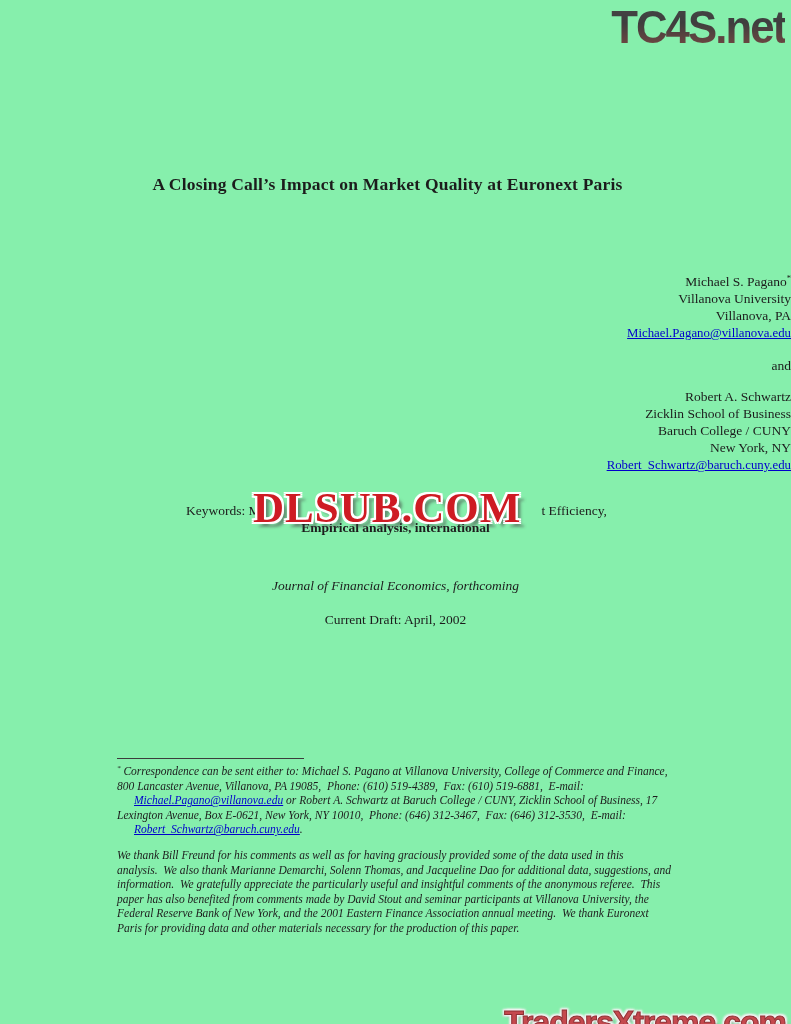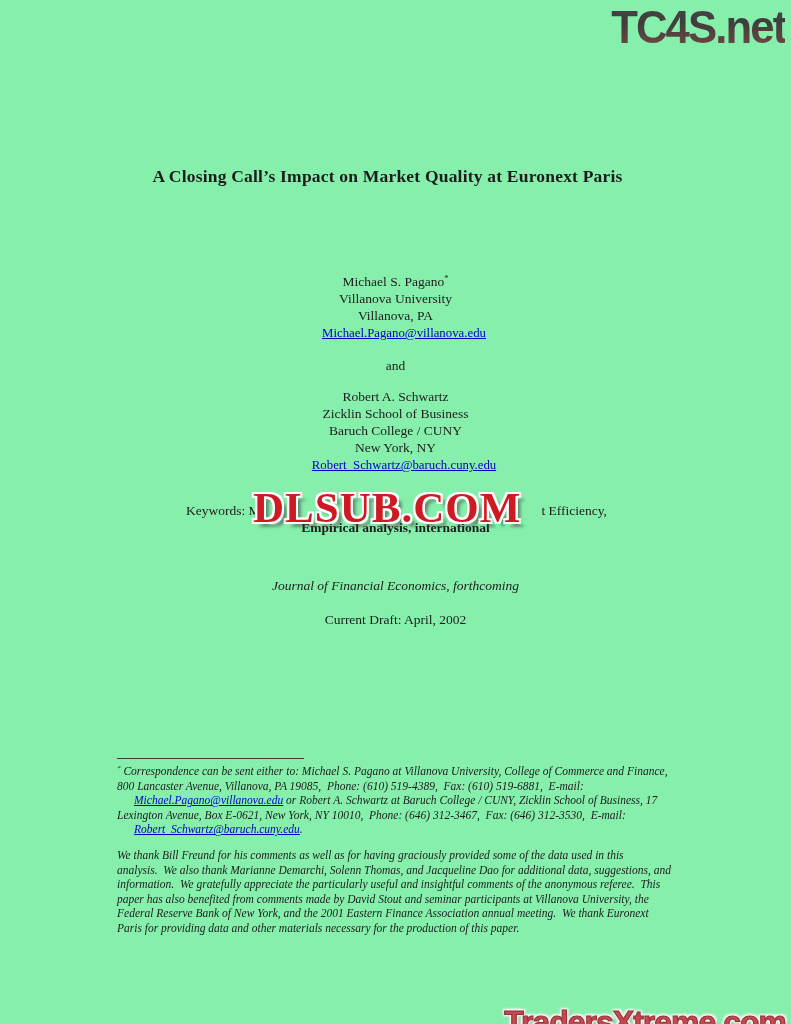--- a/index.html
+++ b/index.html
@@ -11,24 +11,24 @@
   .logo-tc4s{
     position:absolute;top:0px;right:6px;
     font-family:"Liberation Sans", sans-serif;font-weight:bold;font-size:46px;
     letter-spacing:-2px;
     transform:scaleX(0.95);transform-origin:right top;
     background:linear-gradient(180deg,#484848 0%,#3e3e3e 42%,#6b4641 82%,#815751 100%);
     -webkit-background-clip:text;background-clip:text;
     color:#4a4a4a;-webkit-text-fill-color:transparent;
   }
   .title{
-    position:absolute;top:162px;left:0;right:16px;margin:4px;text-align:center;
+    position:absolute;top:162px;left:0;right:16px;margin:12px;text-align:center;
     font-size:17.5px;font-weight:bold;letter-spacing:0.2px;
   }
-  .center-block{position:absolute;left:0;right:0;text-align:center;font-size:13.5px;line-height:17px;}
+  .center-block{position:absolute;left:0;right:0;text-align:right;font-size:13.5px;line-height:17px;}
   .author1{top:273px;}
   .and-line{top:357px;}
   .author2{top:388px;}
   sup{font-size:0.62em;vertical-align:super;line-height:0;}
   a.email{color:#0000cc;text-decoration:underline;font-size:12.8px;padding-left:17px;}
   
   .kw{position:absolute;top:503px;left:0;right:0;height:40px;font-size:13.5px;}
   .kw-left{position:absolute;left:186px;top:0;white-space:pre;}
   .kw-right{position:absolute;right:184px;top:0;white-space:pre;}
   .kw-line2{position:absolute;top:17px;left:0;right:0;text-align:center;font-weight:bold;}

